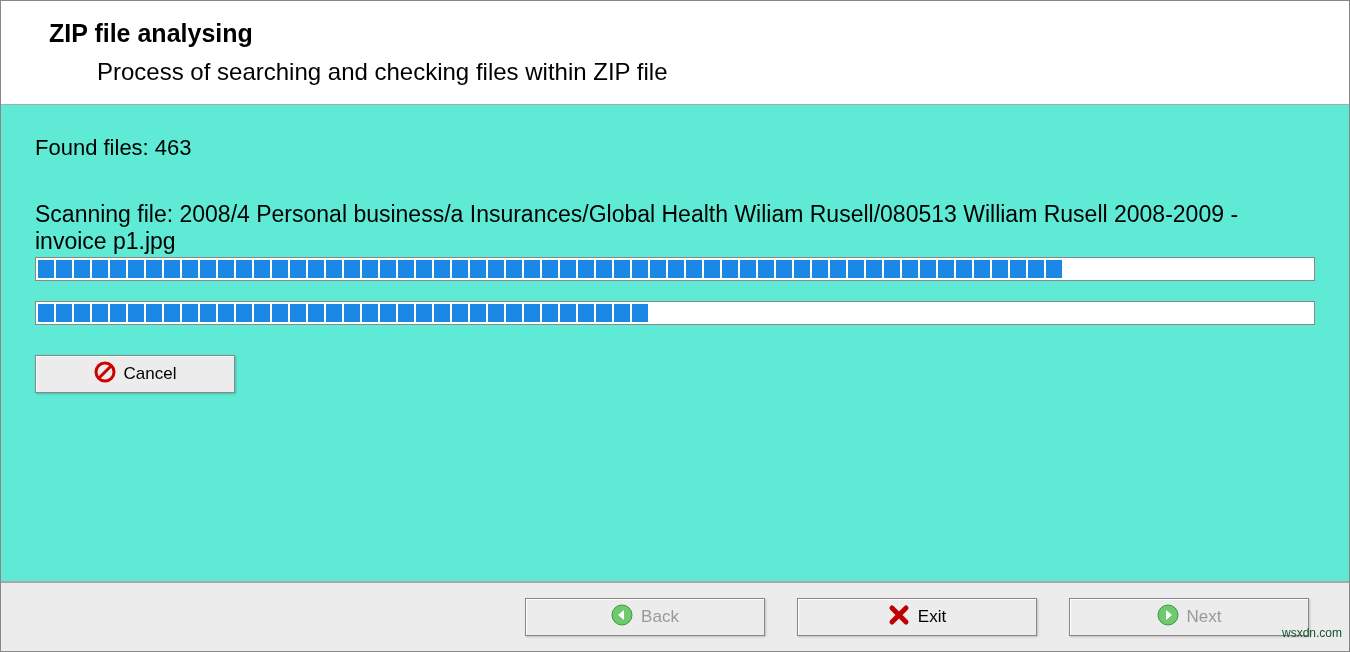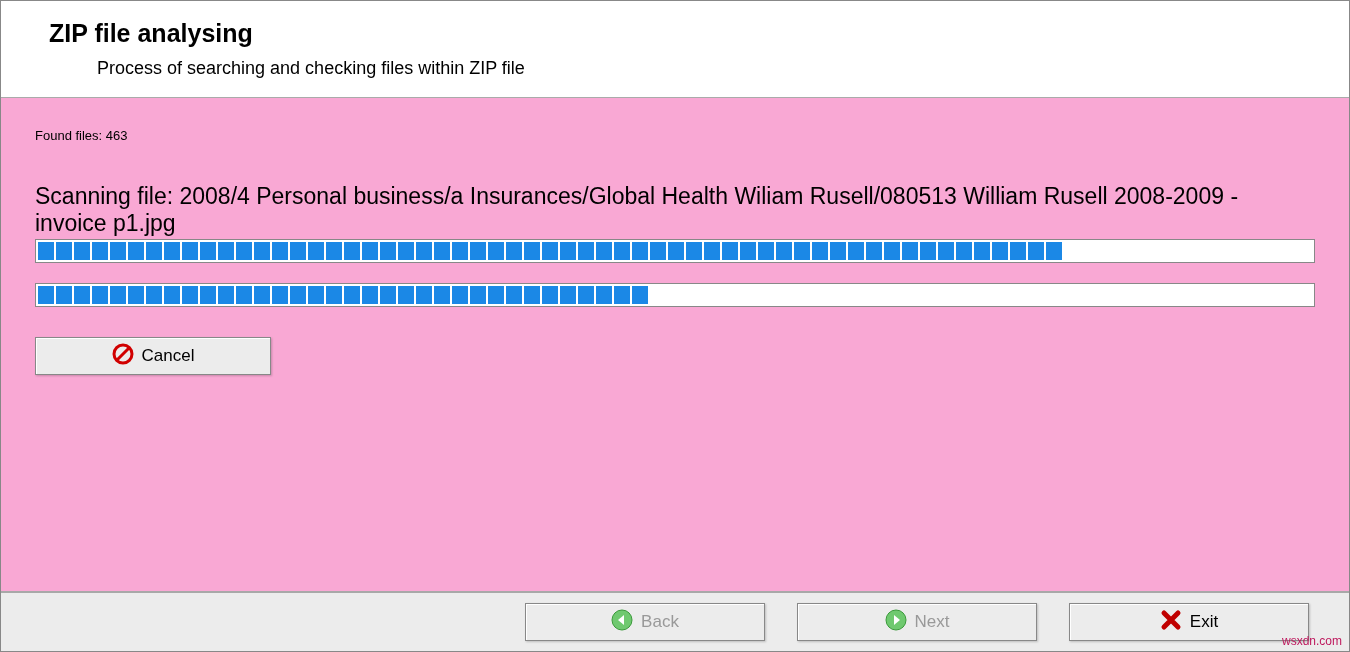--- a/index.html
+++ b/index.html
@@ -6,48 +6,48 @@
     body {
       font-family: Arial, Helvetica, sans-serif;
       background: #ececec;
       width: 1350px;
       height: 652px;
       overflow: hidden;
     }
     .window {
       width: 100%;
       height: 100%;
-      background: #f9a8d4;
+      background: #5eead4;
       border: 1px solid #888;
       display: flex;
       flex-direction: column;
     }
     .header {
       background: #ffffff;
       padding: 18px 0 18px 48px;
       border-bottom: 1px solid #aaa;
     }
     .header h1 {
       font-size: 25px;
       font-weight: bold;
       color: #000;
       margin-bottom: 10px;
     }
     .header .subtitle {
-      font-size: 18px;
+      font-size: 24px;
       color: #000;
       padding-left: 48px;
       font-weight: normal;
     }
     .content {
       flex: 1;
       padding: 30px 34px 0 34px;
     }
     .status-line {
-      font-size: 13px;
+      font-size: 22px;
       color: #000;
       margin-bottom: 40px;
     }
     .status-line:last-of-type { margin-bottom: 40px; }
     .scan-label {
       font-size: 23px;
       color: #000;
       margin-bottom: 2px;
     }
     .progress-bar {
@@ -79,40 +79,40 @@
       font-size: 17px;
       color: #000;
       cursor: pointer;
       padding: 0 20px;
     }
     .btn.disabled {
       color: #999;
       cursor: default;
     }
     .cancel-btn {
-      width: 236px;
+      width: 200px;
       margin-top: 10px;
     }
     .footer {
-      height: 60px;
+      height: 70px;
       border-top: 2px solid #a8a8a8;
       display: flex;
       align-items: center;
       justify-content: flex-end;
       gap: 32px;
       padding: 0 40px;
       background: #ececec;
     }
     .footer .btn { width: 240px; }
     .watermark {
       position: absolute;
-      bottom: 4px;
+      bottom: 12px;
       right: 8px;
       font-size: 12px;
-      color: #be185d;
+      color: #14532d;
     }
     svg { flex-shrink: 0; }
   </style>
 </head>
 <body>
 
 <div class="window">
 
   <div class="header">
     <h1>ZIP file analysing</h1>
@@ -245,36 +245,36 @@
     <button class="btn disabled">
       <span>
         <svg width="22" height="22" viewBox="0 0 22 22">
           <circle cx="11" cy="11" r="10" fill="#6fc96f" stroke="#3a9a3a" stroke-width="1"></circle>
           <path d="M13 6 L7 11 L13 16 Z" fill="#fff"></path>
         </svg>
       </span>
       <span>Back</span>
     </button>
 
+    <button class="btn">
+      <span>
+        <svg width="22" height="22" viewBox="0 0 22 22">
+          <path d="M4 4 L18 18 M18 4 L4 18" stroke="#c00000" stroke-width="5" stroke-linecap="round"></path>
+        </svg>
+      </span>
+      <span>Exit</span>
+    </button>
+
     <button class="btn disabled">
       <span>
         <svg width="22" height="22" viewBox="0 0 22 22">
           <circle cx="11" cy="11" r="10" fill="#6fc96f" stroke="#3a9a3a" stroke-width="1"></circle>
           <path d="M9 6 L15 11 L9 16 Z" fill="#fff"></path>
         </svg>
       </span>
       <span>Next</span>
     </button>
 
-    <button class="btn">
-      <span>
-        <svg width="22" height="22" viewBox="0 0 22 22">
-          <path d="M4 4 L18 18 M18 4 L4 18" stroke="#c00000" stroke-width="5" stroke-linecap="round"></path>
-        </svg>
-      </span>
-      <span>Exit</span>
-    </button>
-
   </div>
 
 </div>
 
 <div class="watermark">wsxdn.com</div>
 
 </body></html>

